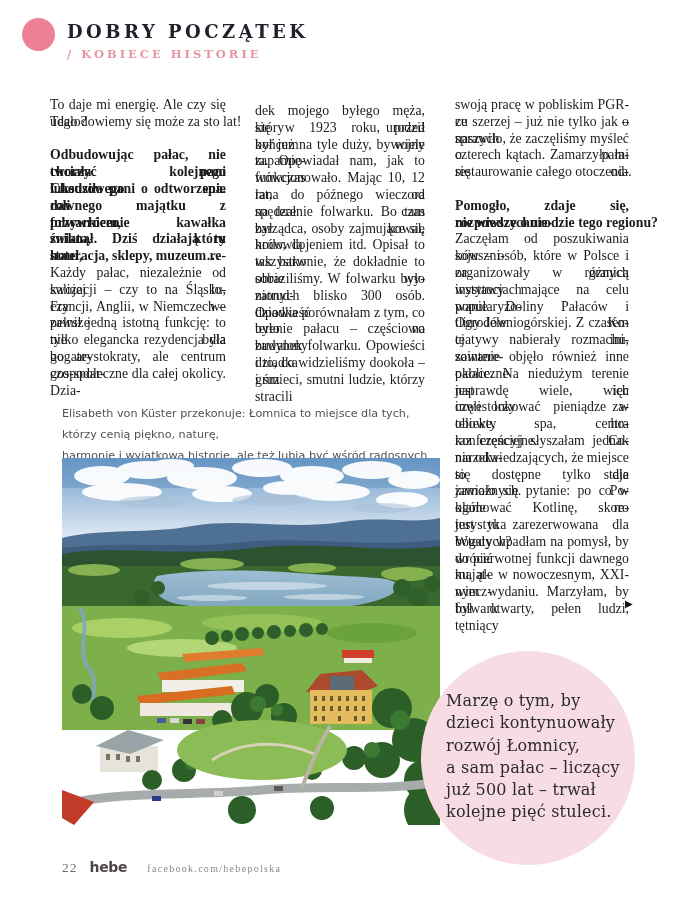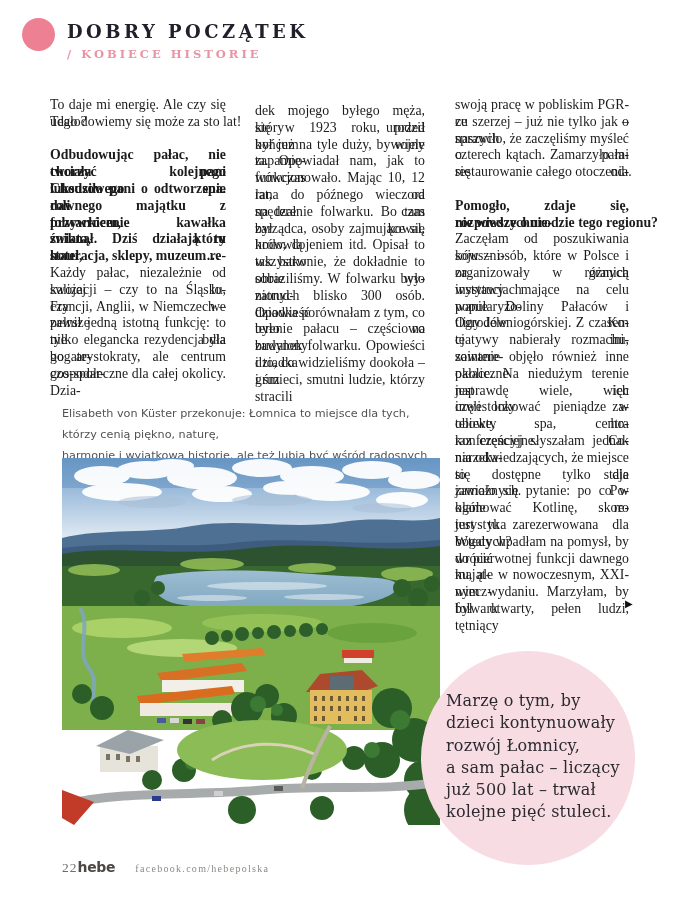--- a/index.html
+++ b/index.html
@@ -38,21 +38,21 @@
   .quote-circle{position:absolute;left:421px;top:651px;width:214px;height:214px;border-radius:50%;
                 background:#f8dce3;z-index:5;}
   .quote-text{position:absolute;left:25px;top:39px;}
   .qline{font-family:"DejaVu Serif",serif;font-size:16px;line-height:22.3px;color:#2a2a2f;letter-spacing:0.2px;
          white-space:nowrap;}
 
   
   .footer{position:absolute;left:62px;top:859px;display:flex;align-items:baseline;}
   .pagenum{font-size:13.5px;color:#6d6d6d;letter-spacing:1px;}
   .maglogo{font-family:"DejaVu Sans","Liberation Sans",sans-serif;font-weight:700;font-size:14px;
-           color:#4c4745;letter-spacing:-0.3px;}
+           color:#4c4745;letter-spacing:-0.3px;margin-left:12px;}
   .social{font-size:10px;color:#8e8883;letter-spacing:1.3px;margin-left:20px;}
 </style>
 </head>
 <body>
 
 <div class="page">
 
   <div class="brand-dot" style="background: rgb(238, 128, 147);"></div>
   <div class="title">DOBRY POCZĄTEK</div>
   <div class="subtitle" style="color: rgb(231, 149, 164); text-align: center;">/ KOBIECE HISTORIE</div>

